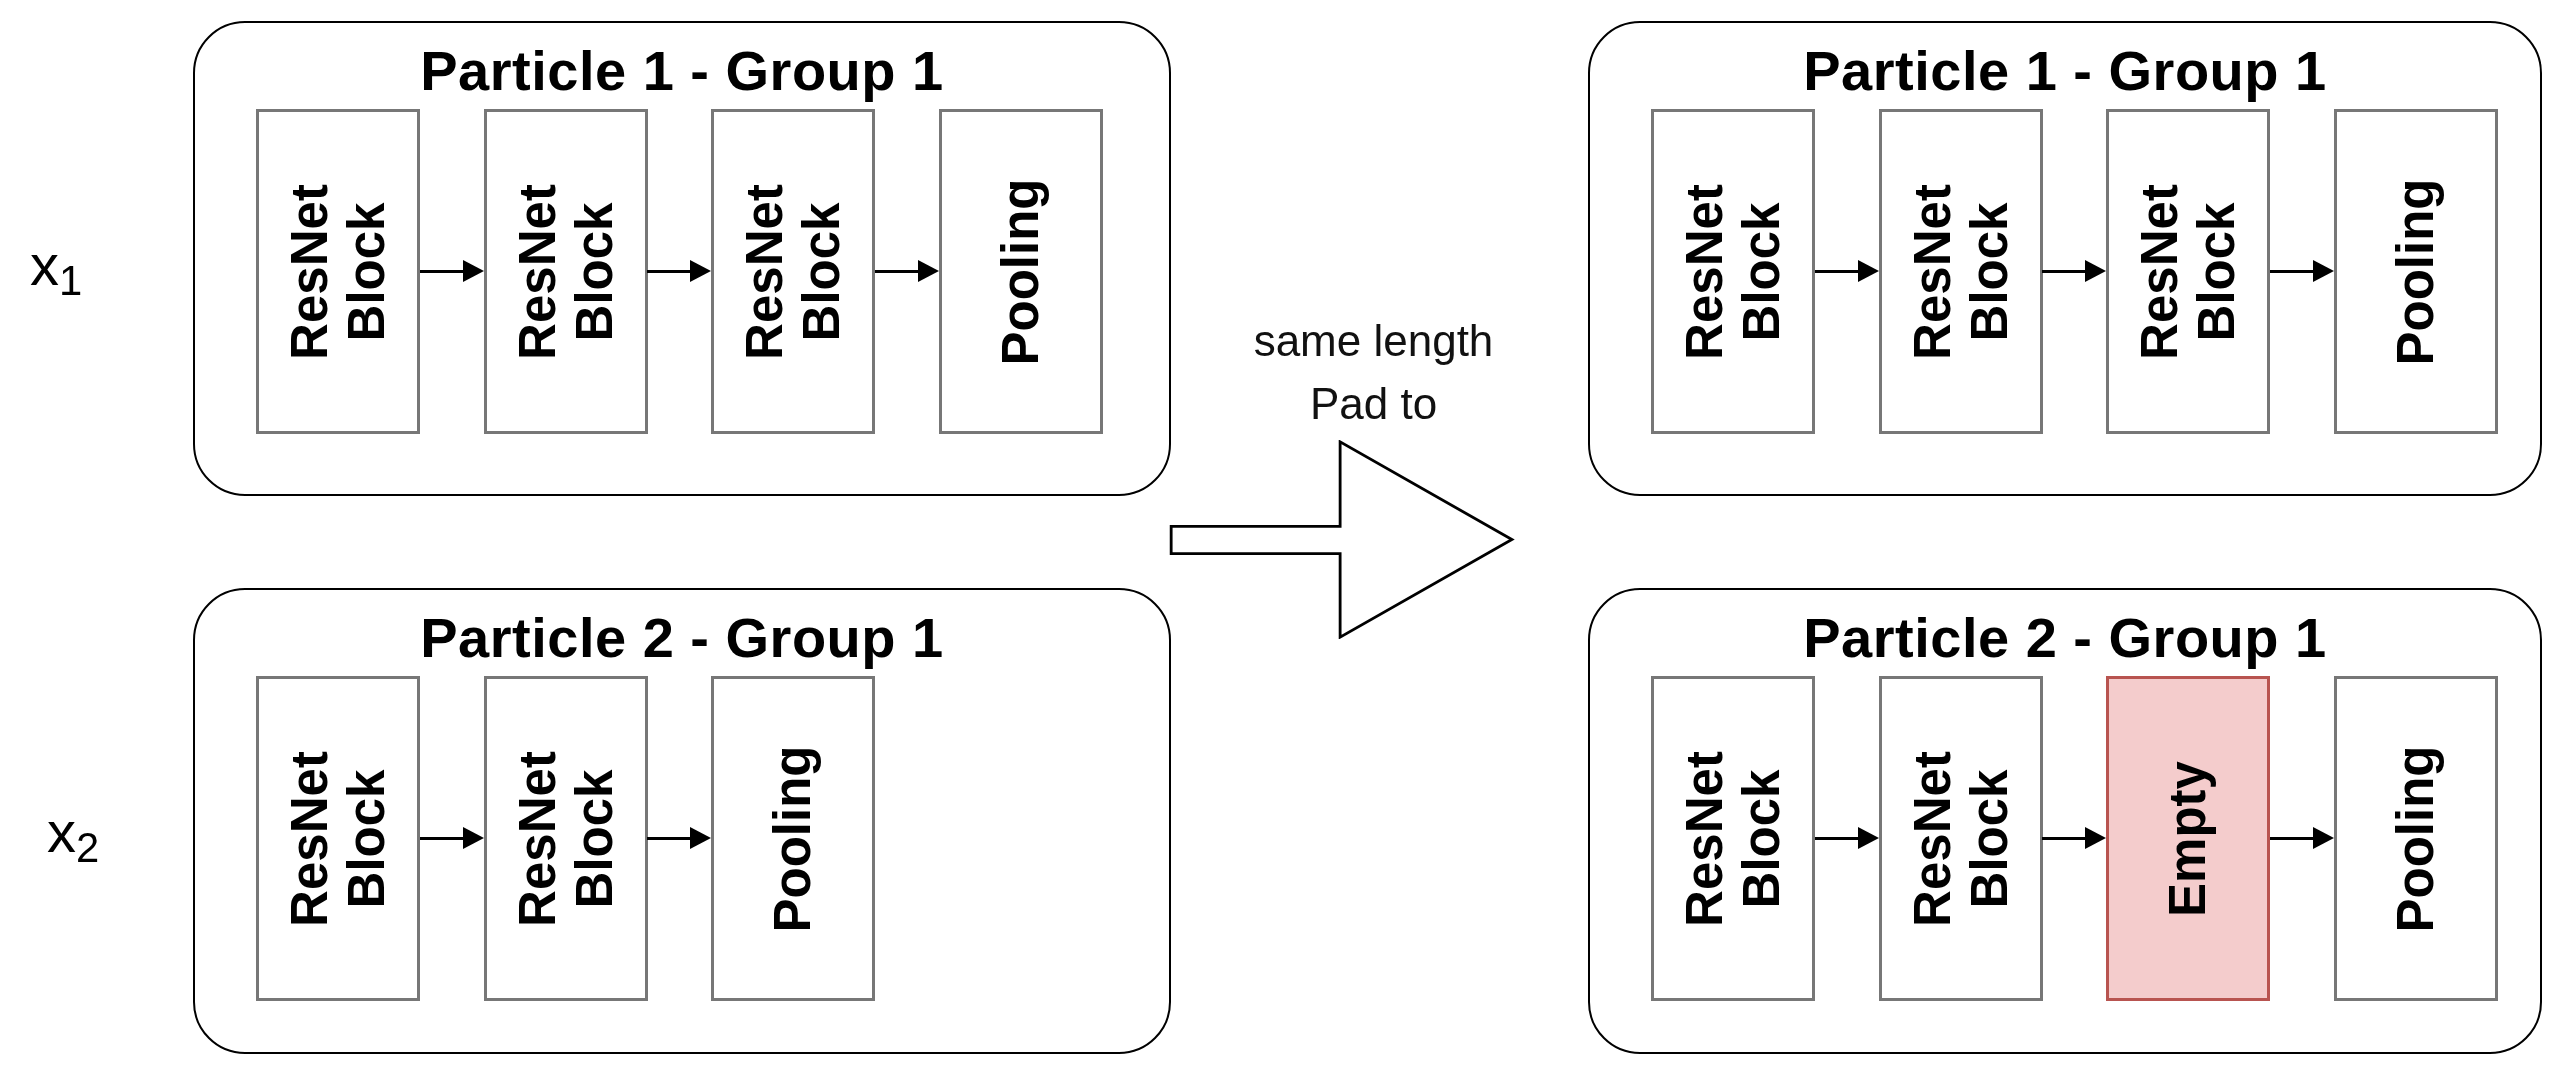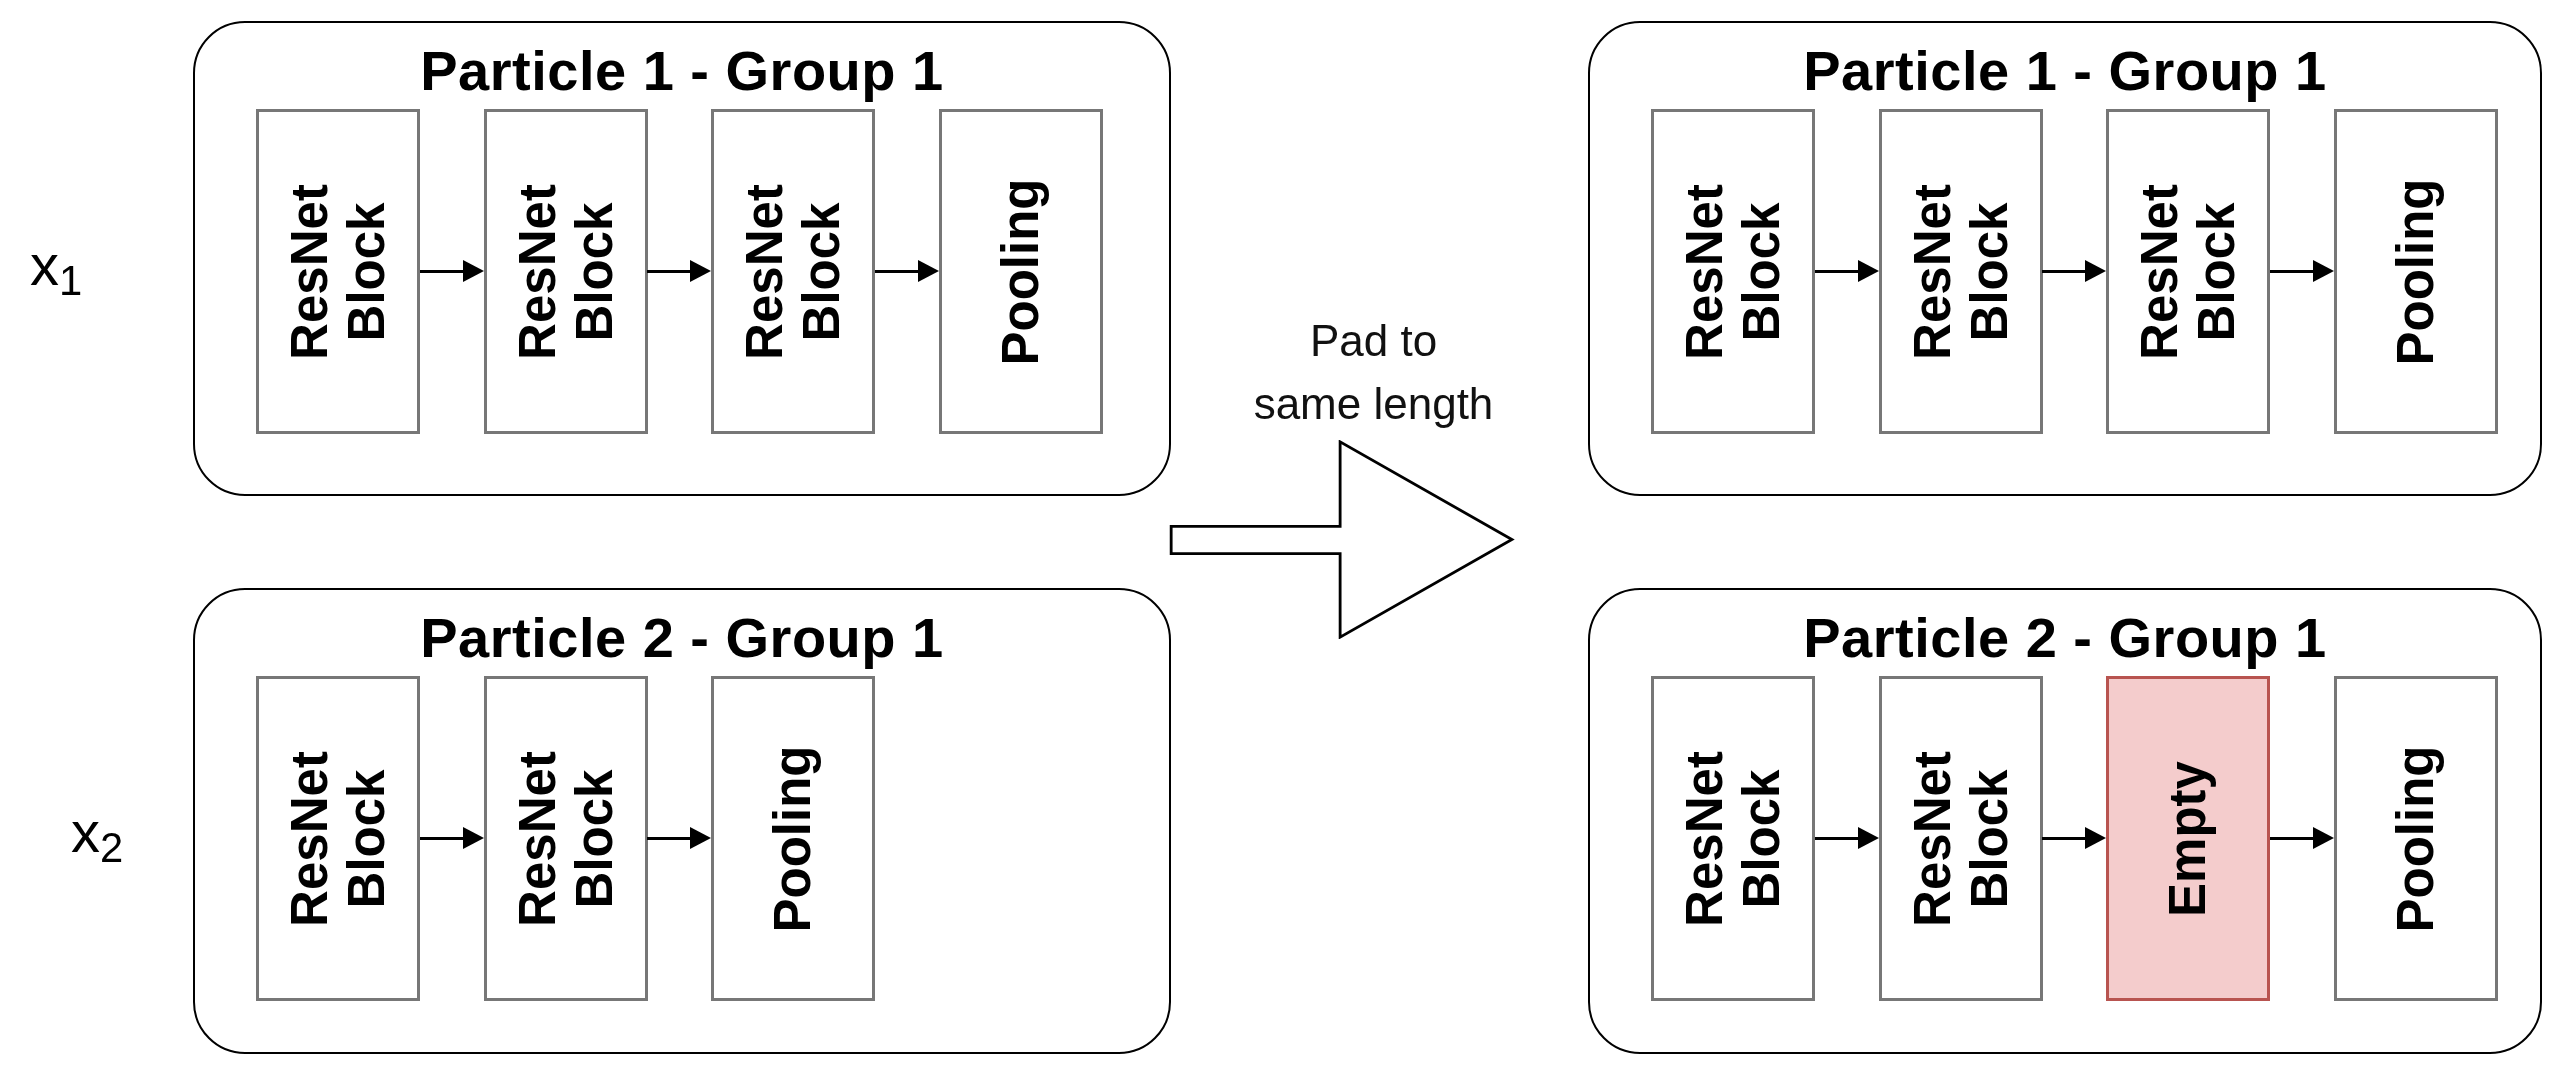--- a/index.html
+++ b/index.html
@@ -85,21 +85,21 @@
 </style>
 </head>
 <body>
 
 <div id="canvas">
 
   <div class="x-label" style="left:30px; top:231px;">
     <span>x</span><span class="sub">1</span>
   </div>
 
-  <div class="x-label" style="left:47px; top:798px;margin-left:24px;">
+  <div class="x-label" style="left:47px; top:798px;">
     <span>x</span><span class="sub">2</span>
   </div>
 
   <div class="group" style="left:193px; top:21px; width:978px; height:475px;">
     <div class="group-title">Particle 1 - Group 1</div>
     <div class="block" style="left:61px;">
       <div class="block-label">ResNet
 Block</div>
     </div>
     <div class="harrow" style="left:225px; width:64px;">
@@ -144,22 +144,22 @@
     <div class="harrow" style="left:452px; width:64px;">
         <div class="line"></div>
         <div class="head"></div>
       </div>
     <div class="block" style="left:516px;">
       <div class="block-label">Pooling</div>
     </div>
   </div>
 
   <div class="pad-label">
+    <div>same length</div>
     <div>Pad to</div>
-    <div>same length</div>
   </div>
   <svg class="big-arrow" width="346" height="199" viewBox="0 0 368 212">
     <polygon points="2,92 182,92 182,2 365,106 182,210 182,121 2,121" fill="#ffffff" stroke="#000000" stroke-width="3" stroke-linejoin="miter"></polygon>
   </svg>
 
   <div class="group" style="left:1588px; top:21px; width:954px; height:475px;">
     <div class="group-title">Particle 1 - Group 1</div>
     <div class="block" style="left:61px;">
       <div class="block-label">ResNet
 Block</div>

